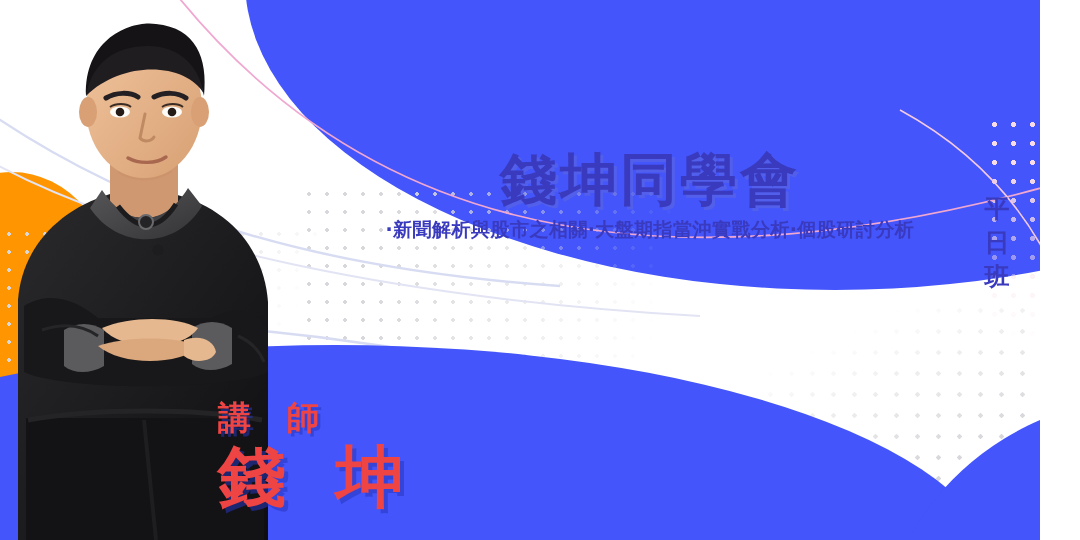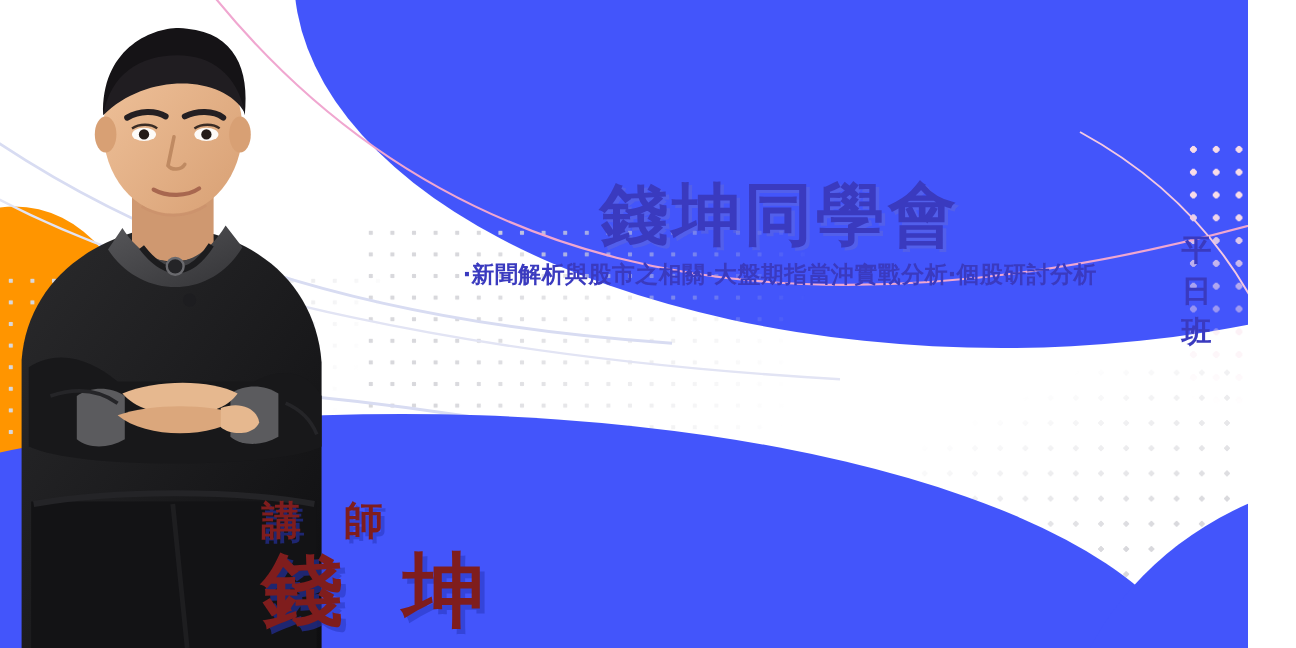--- a/index.html
+++ b/index.html
@@ -124,22 +124,21 @@
     font-size:25px;line-height:34px;font-weight:bold;
     color:var(--deepblue,#3a3abf);
     text-align:center;
     letter-spacing:0;
   }
   .badge-vertical span{display:block;}
 
   .instructor{
     left:218px;top:398px;
     font-family:"DejaVu Sans","Liberation Sans",sans-serif;
-    color:#7f1d1d;
-    margin-top:16px;
+    color:#ef4444;
   }
   .instructor-label{
     font-size:33px;line-height:40px;font-weight:bold;
     letter-spacing:12px;
     text-shadow:3px 3px 0 rgba(40,55,190,.55);
   }
   .instructor-name{
     margin-top:8px;
     font-size:68px;line-height:62px;font-weight:bold;
     letter-spacing:13px;

